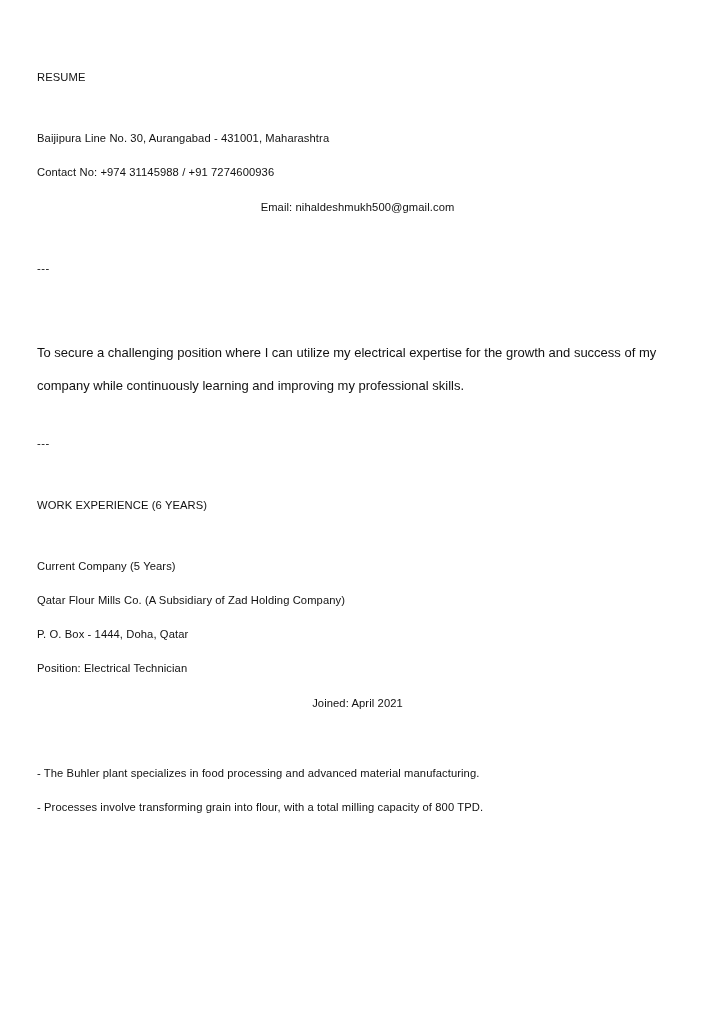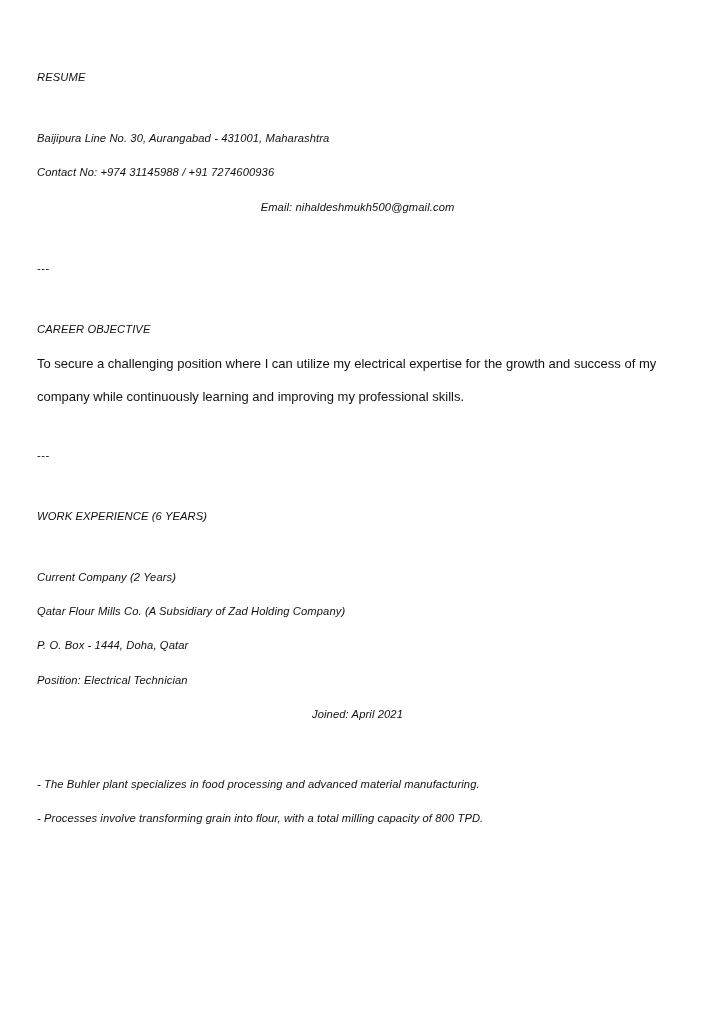--- a/index.html
+++ b/index.html
@@ -26,21 +26,20 @@
   .doc {
     font-size: 11.2px;
     line-height: 1;
     color: #0d0d0d;
   }
   .line {
     font-size: 11.2px;
     color: #111111;
     letter-spacing: 0.1px;
     white-space: pre-wrap;
-    font-style: italic;
   }
   
   .blk-title { margin: 0 0 0 0; }
   .gap-lg { height: 50px; }
   .gap-md { height: 36px; }
   .gap-sm { height: 23px; }
   .gap-xs { height: 12px; }
   .rule {
     font-size: 11.2px;
     color: #111111;
@@ -72,38 +71,37 @@
       <div class="line">Contact No: +974 31145988 / +91 7274600936</div>
       <div class="line">Email: nihaldeshmukh500@gmail.com</div>
     </div>
 
     <div class="gap-lg"></div>
 
     <div class="rule">---</div>
 
     <div class="gap-lg"></div>
 
-    <div class="line">CAREER OBJECTIVE</div>
 
     <div class="gap-xs"></div>
 
     <div class="para">To secure a challenging position where I can utilize my electrical expertise for the growth and success of my company while continuously learning and improving my professional skills.</div>
 
     <div class="gap-md"></div>
 
     <div class="rule">---</div>
 
     <div class="gap-lg"></div>
 
     <div class="line">WORK EXPERIENCE (6 YEARS)</div>
 
     <div class="gap-lg"></div>
 
     <div class="stack">
-      <div class="line">Current Company (2 Years)</div>
+      <div class="line">Current Company (5 Years)</div>
       <div class="line">Qatar Flour Mills Co. (A Subsidiary of Zad Holding Company)</div>
       <div class="line">P. O. Box - 1444, Doha, Qatar</div>
       <div class="line">Position: Electrical Technician</div>
       <div class="line">Joined: April 2021</div>
     </div>
 
     <div class="gap-md"></div>
 
 
     <div class="gap-sm"></div>

